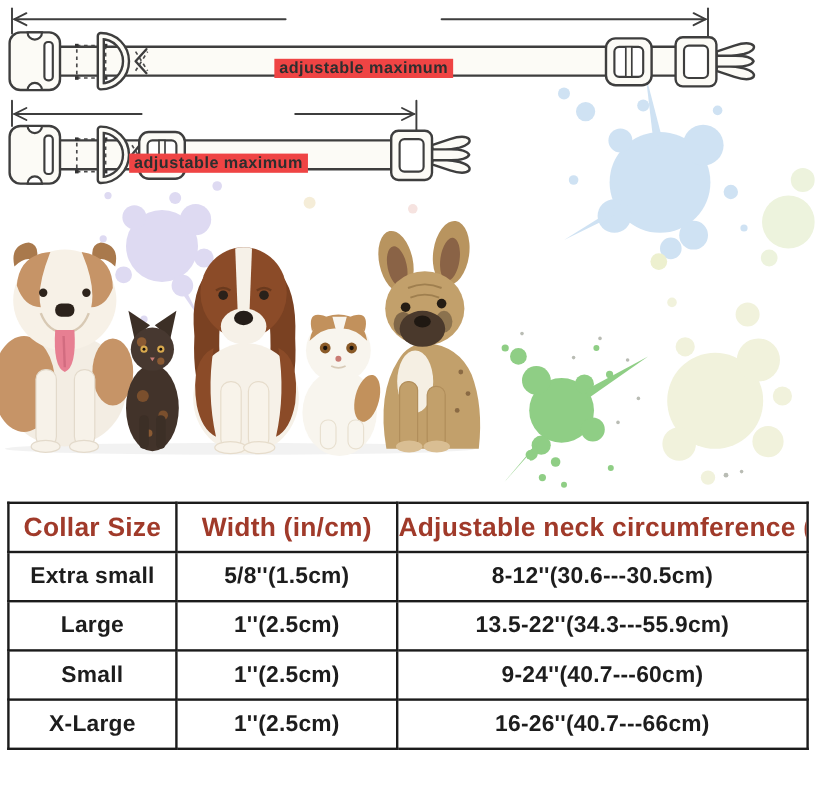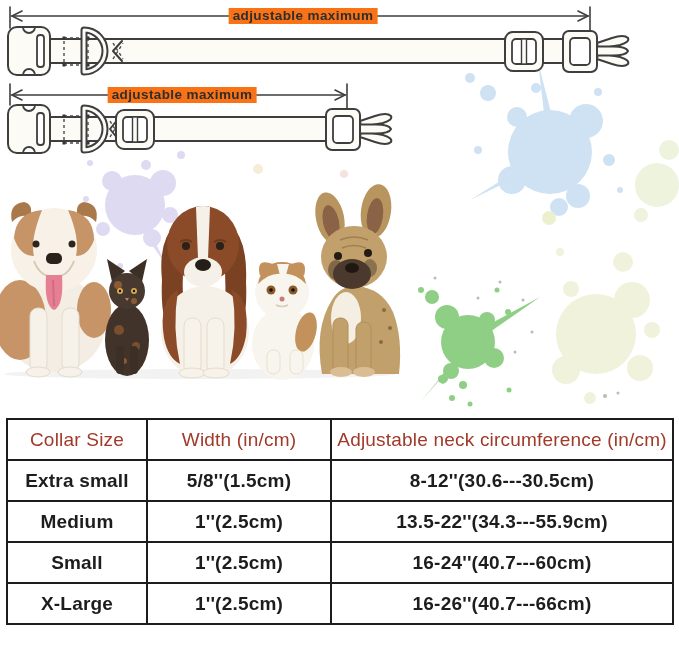--- a/index.html
+++ b/index.html
@@ -12,33 +12,33 @@
   *{margin:0;padding:0;box-sizing:border-box;}
   body{background:#fff;font-family:"Liberation Sans",sans-serif;}
   .page{position:relative;width:679px;height:672px;background:#fff;overflow:hidden;}
   svg{display:block;}
   .splats{position:absolute;left:0;top:0;z-index:0;}
   .pets{position:absolute;left:0;top:160px;z-index:1;}
   .collars{position:absolute;left:0;top:0;z-index:2;}
   .dim-label{
     position:absolute;z-index:3;transform:translateX(-50%);
     font-size:13.5px;font-weight:600;color:#2e2e2e;letter-spacing:.4px;
-    white-space:nowrap;background:#f97316;padding:0 4px;line-height:16px;
+    white-space:nowrap;background:#ef4444;padding:0 4px;line-height:16px;margin-top:41px;
   }
   .size-table{
     position:absolute;left:6px;top:418px;z-index:2;
     width:666px;border-collapse:collapse;table-layout:fixed;
     font-size:19px;color:var(--table-text);letter-spacing:.2px;
   }
   .size-table th,.size-table td{
     border:2px solid var(--table-border);
     text-align:center;vertical-align:middle;
     height:41px;padding:0;overflow:hidden;white-space:nowrap;font-weight:bold;
   }
-  .size-table th{color:var(--header-red);font-weight:normal;font-size:19px;}
+  .size-table th{color:var(--header-red);font-weight:bold;font-size:22px;}
   .c-line{stroke:var(--line);stroke-width:2;fill:none;stroke-linejoin:round;stroke-linecap:round;}
   .c-fill{stroke:var(--line);stroke-width:2;fill:var(--strap);stroke-linejoin:round;}
   .c-notch{stroke:var(--line);stroke-width:1.8;fill:#fff;}
   .c-thin{stroke:var(--line);stroke-width:1.6;fill:none;stroke-linecap:round;}
   .c-dash{stroke:#4a4a4a;stroke-width:1.4;fill:none;stroke-dasharray:3 3;}
 </style>
 </head>
 <body>
 
 <div class="page">
@@ -344,28 +344,28 @@
         <th>Adjustable neck circumference (in/cm)</th>
       </tr>
     </thead>
     <tbody>
       <tr>
         <td>Extra small</td>
         <td>5/8''(1.5cm)</td>
         <td>8-12''(30.6---30.5cm)</td>
       </tr>
       <tr>
-        <td>Medium</td>
+        <td>Large</td>
         <td>1''(2.5cm)</td>
         <td>13.5-22''(34.3---55.9cm)</td>
       </tr>
       <tr>
         <td>Small</td>
         <td>1''(2.5cm)</td>
-        <td>16-24''(40.7---60cm)</td>
+        <td>9-24''(40.7---60cm)</td>
       </tr>
       <tr>
         <td>X-Large</td>
         <td>1''(2.5cm)</td>
         <td>16-26''(40.7---66cm)</td>
       </tr>
     </tbody>
   </table>
 
 </div>

